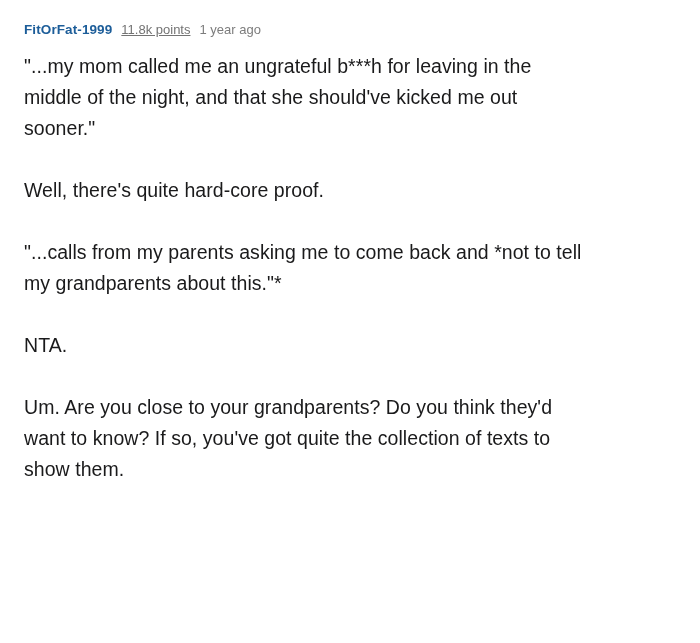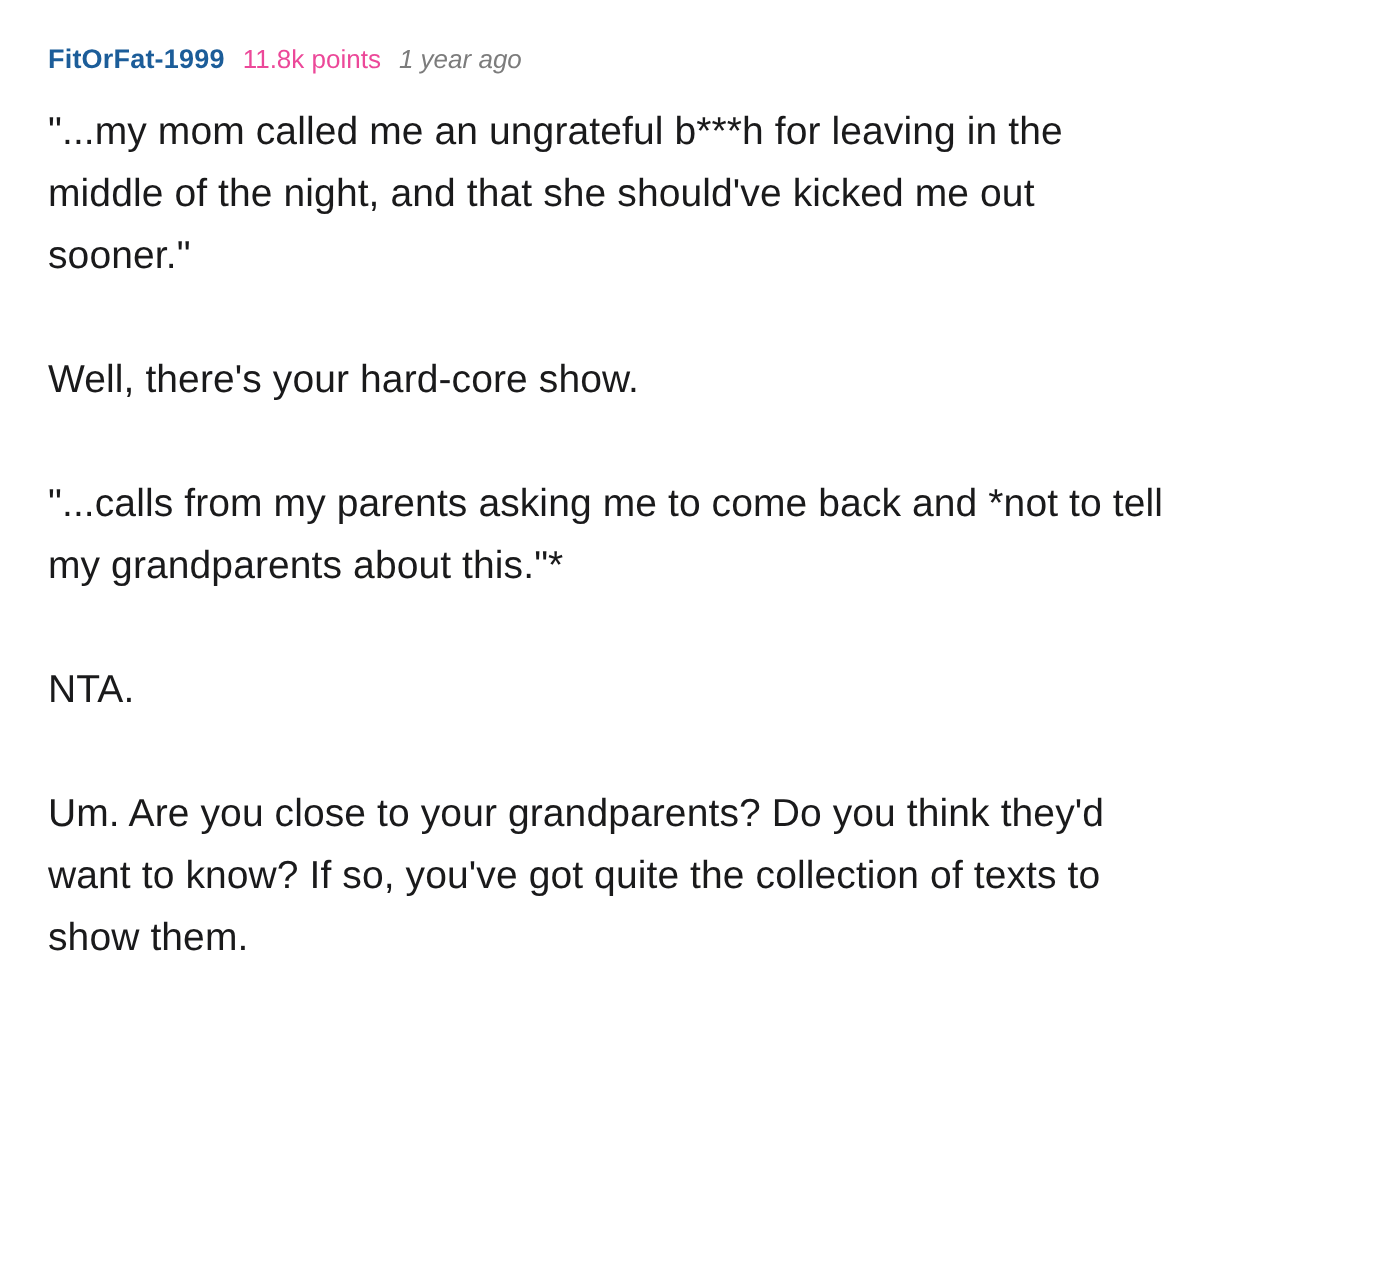--- a/index.html
+++ b/index.html
@@ -26,26 +26,26 @@
     margin-bottom: 14px;
   }
   .author {
     font-size: 13.5px;
     font-weight: bold;
     color: #1c5d99;
     letter-spacing: 0.1px;
   }
   .points {
     font-size: 13px;
-    color: #ec4899;
+    color: #737373;
+    text-decoration: underline;
   }
   .timestamp {
     font-size: 13px;
     color: #7c7c7c;
-    font-style: italic;
   }
   .body {
     font-size: 19.5px;
     line-height: 31px;
     color: #1a1a1b;
     letter-spacing: 0.05px;
   }
   .body p {
     margin: 0 0 31px 0;
   }
@@ -59,19 +59,19 @@
 <div class="comment">
 
   <div class="meta-row">
     <span class="author">FitOrFat-1999</span>
     <span class="points">11.8k points</span>
     <span class="timestamp">1 year ago</span>
   </div>
 
   <div class="body">
     <p>"...my mom called me an ungrateful b***h for leaving in the middle of the night, and that she should've kicked me out sooner."</p>
-    <p>Well, there's your hard-core show.</p>
+    <p>Well, there's quite hard-core proof.</p>
     <p>"...calls from my parents asking me to come back and *not to tell my grandparents about this."*</p>
     <p>NTA.</p>
     <p>Um. Are you close to your grandparents? Do you think they'd want to know? If so, you've got quite the collection of texts to show them.</p>
   </div>
 
 </div>
 
 </body></html>

